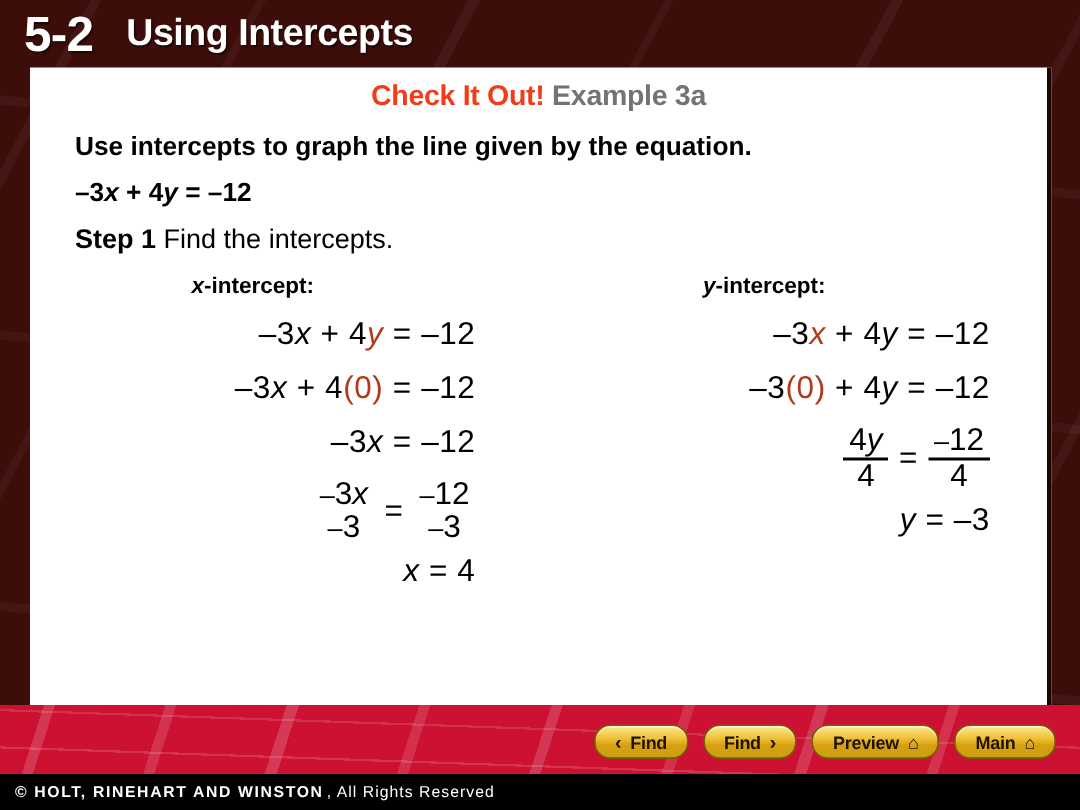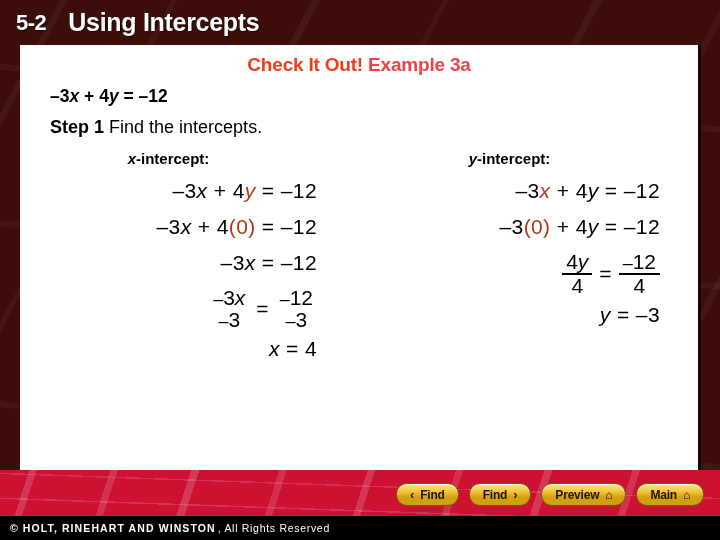--- a/index.html
+++ b/index.html
@@ -73,21 +73,21 @@
     top: 0;
     width: 720px;
     height: 45px;
     display: flex;
     align-items: center;
     padding-left: 16px;
     box-sizing: border-box;
   }
   .title-num {
     color: #ffffff;
-    font-size: 22px;
+    font-size: 33px;
     font-weight: bold;
     letter-spacing: -0.5px;
     text-shadow: 1px 1px 1px rgba(0,0,0,.55);
   }
   .title-text {
     color: #ffffff;
     font-size: 25px;
     font-weight: bold;
     margin-left: 22px;
     letter-spacing: -0.3px;
@@ -108,21 +108,21 @@
   }
 
   .example-heading {
     text-align: center;
     margin-top: 9px;
     font-size: 19px;
     font-weight: bold;
     letter-spacing: -0.2px;
   }
   .ex-orange { color: #f03c18; }
-  .ex-blue   { color: #ef4444; }
+  .ex-blue   { color: #737373; }
 
   .prompt {
     margin: 10px 30px 0 30px;
     font-size: 17.5px;
     font-weight: bold;
     color: #000;
     line-height: 1.26;
   }
 
   .equation-main {
@@ -267,20 +267,21 @@
     <span class="title-text">Using Intercepts</span>
   </div>
 
   <div class="panel">
 
     <div class="example-heading">
       <span class="ex-orange">Check It Out!</span>
       <span class="ex-blue">Example 3a</span>
     </div>
 
+    <div class="prompt">Use intercepts to graph the line given by the equation.</div>
 
     <div class="equation-main">
       <span>–3</span><i>x</i><span> + 4</span><i>y</i><span> = –12</span>
     </div>
 
     <div class="step-line">
       <b>Step 1</b>
       <span>Find the intercepts.</span>
     </div>
 

